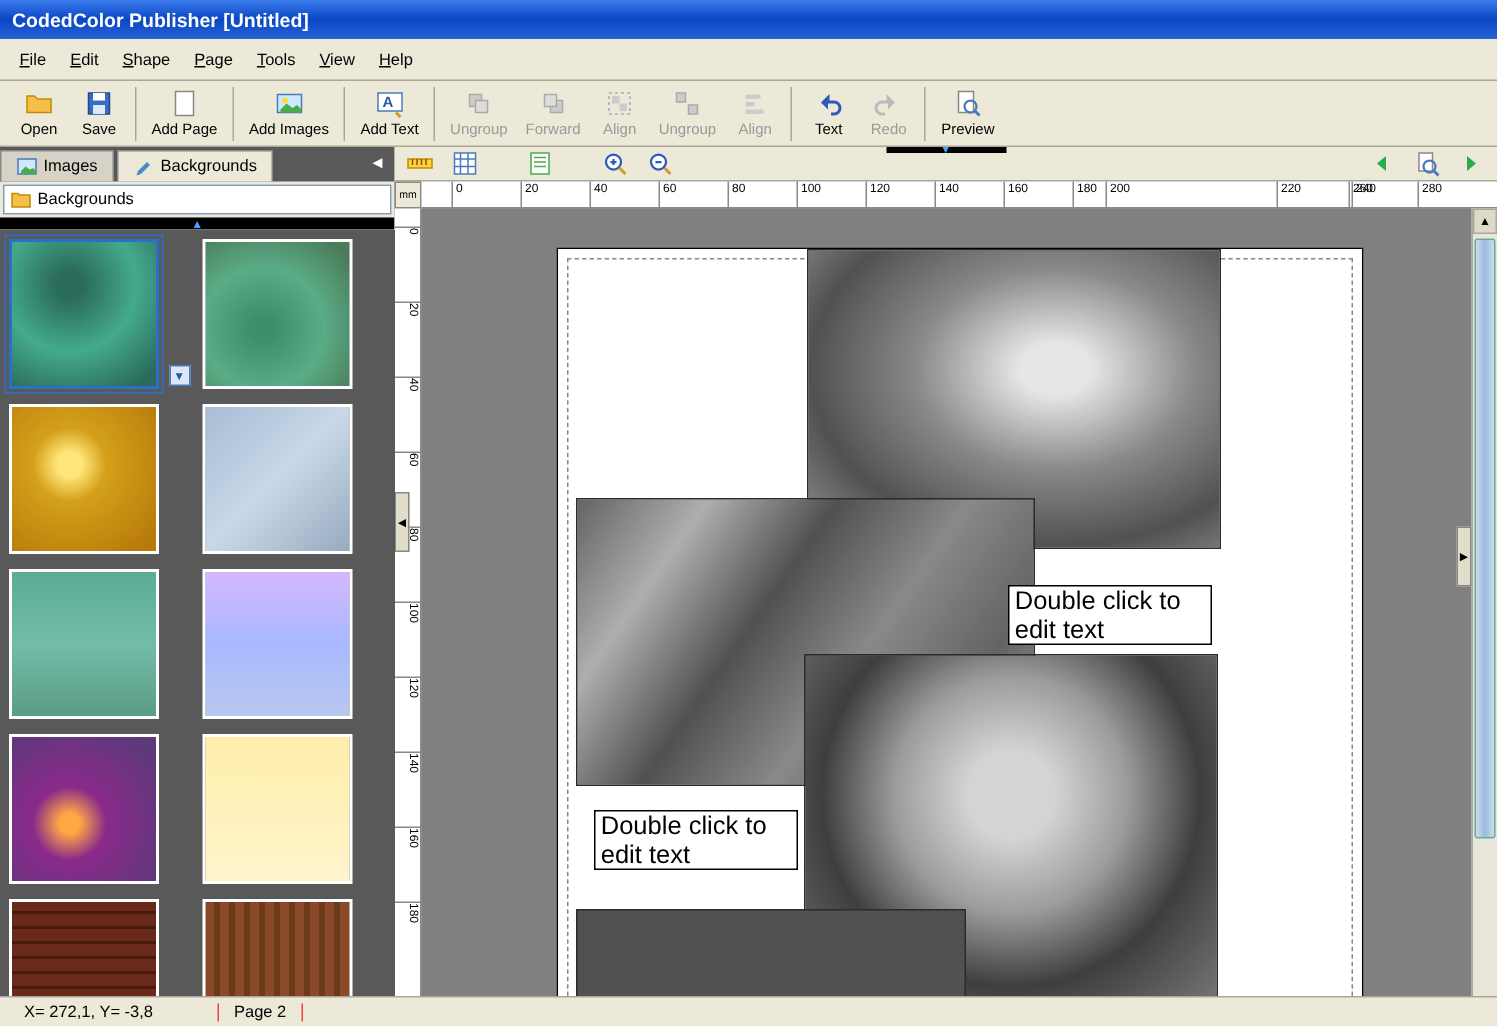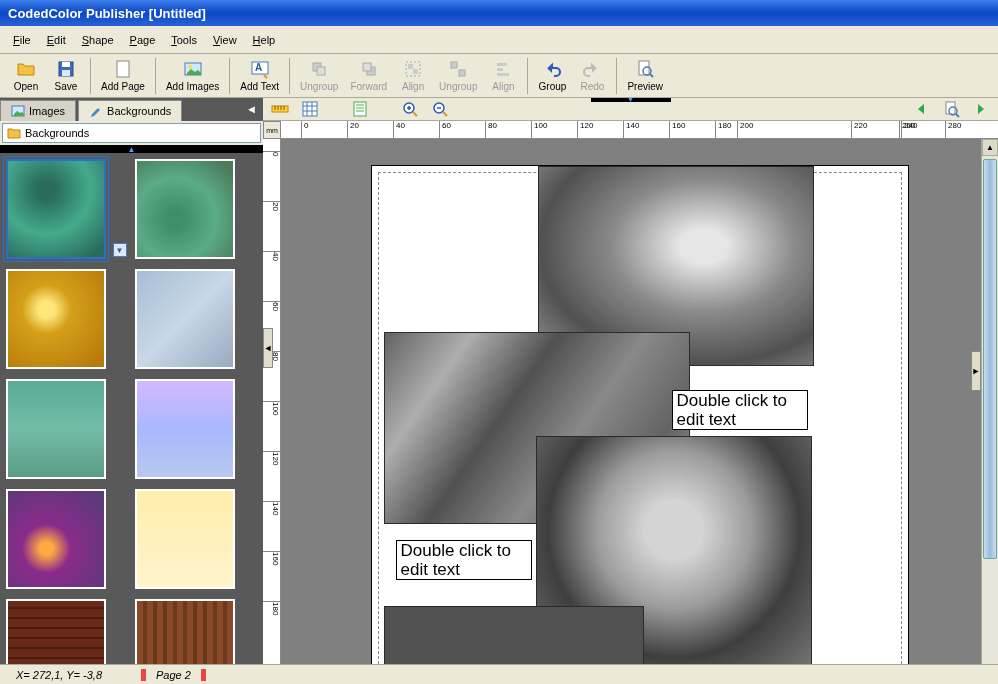--- a/index.html
+++ b/index.html
@@ -51,21 +51,21 @@
 .page-margin { position: absolute; top: 6px; left: 6px; right: 6px; bottom: 0; border: 1px dashed #888; }
 .img-placeholder { position: absolute; background: linear-gradient(135deg, #888 0%, #bbb 40%, #555 70%, #999 100%); border: 1px solid #333; filter: grayscale(100%) contrast(110%); }
 .img1 { left: 166px; top: 0px; width: 276px; height: 200px; background: radial-gradient(ellipse at 60% 40%, #ddd 10%, #888 40%, #555 70%, #999 100%); }
 .img2 { left: 12px; top: 166px; width: 306px; height: 192px; background: linear-gradient(125deg, #666 0%, #aaa 20%, #555 40%, #888 60%, #666 80%, #999 100%); }
 .img3 { left: 164px; top: 270px; width: 276px; height: 234px; background: radial-gradient(ellipse at 50% 40%, #ccc 15%, #999 40%, #444 65%, #777 100%); }
 .img4 { left: 12px; top: 440px; width: 260px; height: 60px; background: #555; }
 .textbox { position: absolute; background: #fff; border: 1px solid #000; font-family: Arial; font-size: 17px; padding: 1px 4px; overflow: hidden; line-height: 1.1; }
 .tbox1 { left: 300px; top: 224px; width: 136px; height: 40px; }
 .tbox2 { left: 24px; top: 374px; width: 136px; height: 40px; }
 .statusbar { height: 20px; background: #ece9d8; border-top: 1px solid #aca899; display: flex; align-items: center; padding: 0 6px; font-size: 11px; }
-.statusbar .cell { padding: 0 10px; border-right: 5px solid #ef4444; font-style: italic; }
+.statusbar .cell { padding: 0 10px; border-right: 1px solid #ef4444; }
 .top-splitter { position: absolute; top: 0; left: 50%; transform: translateX(-50%); height: 4px; width: 80px; background: #000; z-index: 5; }
 .top-splitter::after { content: '▼'; color: #49a0ff; font-size: 8px; position: absolute; left: 50%; top: -3px; transform: translateX(-50%); }
 .scrollbar-v { position: absolute; right: 0; top: 18px; bottom: 0; width: 17px; background: #e8e6da; border-left: 1px solid #aca899; }
 .scrollbar-v .thumb-s { position: absolute; left: 1px; right: 1px; top: 20px; height: 400px; background: linear-gradient(to right, #cde 0%, #9bd 50%, #cde 100%); border: 1px solid #6a9; border-radius: 2px; }
 .scroll-arrow { position: absolute; left: 0; right: 0; height: 17px; background: #dcdac8; border: 1px solid #aca899; display: flex; align-items: center; justify-content: center; font-size: 8px; }
 .thumb-dd { position: absolute; bottom: 2px; right: 2px; width: 14px; height: 14px; background: #dce8f8; border: 1px solid #4a7abc; display: flex; align-items: center; justify-content: center; font-size: 8px; color: #2a5a9c; }
 </style>
 </head>
 <body>
 
@@ -182,21 +182,21 @@
     <span>Align</span>
   </div>
   <div class="toolbar-sep"></div>
   <div class="toolbtn">
     <span class="icon">
         <svg width="20" height="20" viewBox="0 0 20 20">
           <path d="M6 10l4-4v3h4a4 4 0 0 1 0 8h-2" fill="none" stroke="#2a5abc" stroke-width="2"></path>
           <path d="M6 10l4-4v8z" fill="#2a5abc"></path>
         </svg>
       </span>
-    <span>Group</span>
+    <span>Text</span>
   </div>
   <div class="toolbtn disabled">
     <span class="icon">
         <svg width="20" height="20" viewBox="0 0 20 20">
           <path d="M14 10l-4-4v3H6a4 4 0 0 0 0 8h2" fill="none" stroke="#bbb" stroke-width="2"></path>
           <path d="M14 10l-4-4v8z" fill="#bbb"></path>
         </svg>
       </span>
     <span>Redo</span>
   </div>

